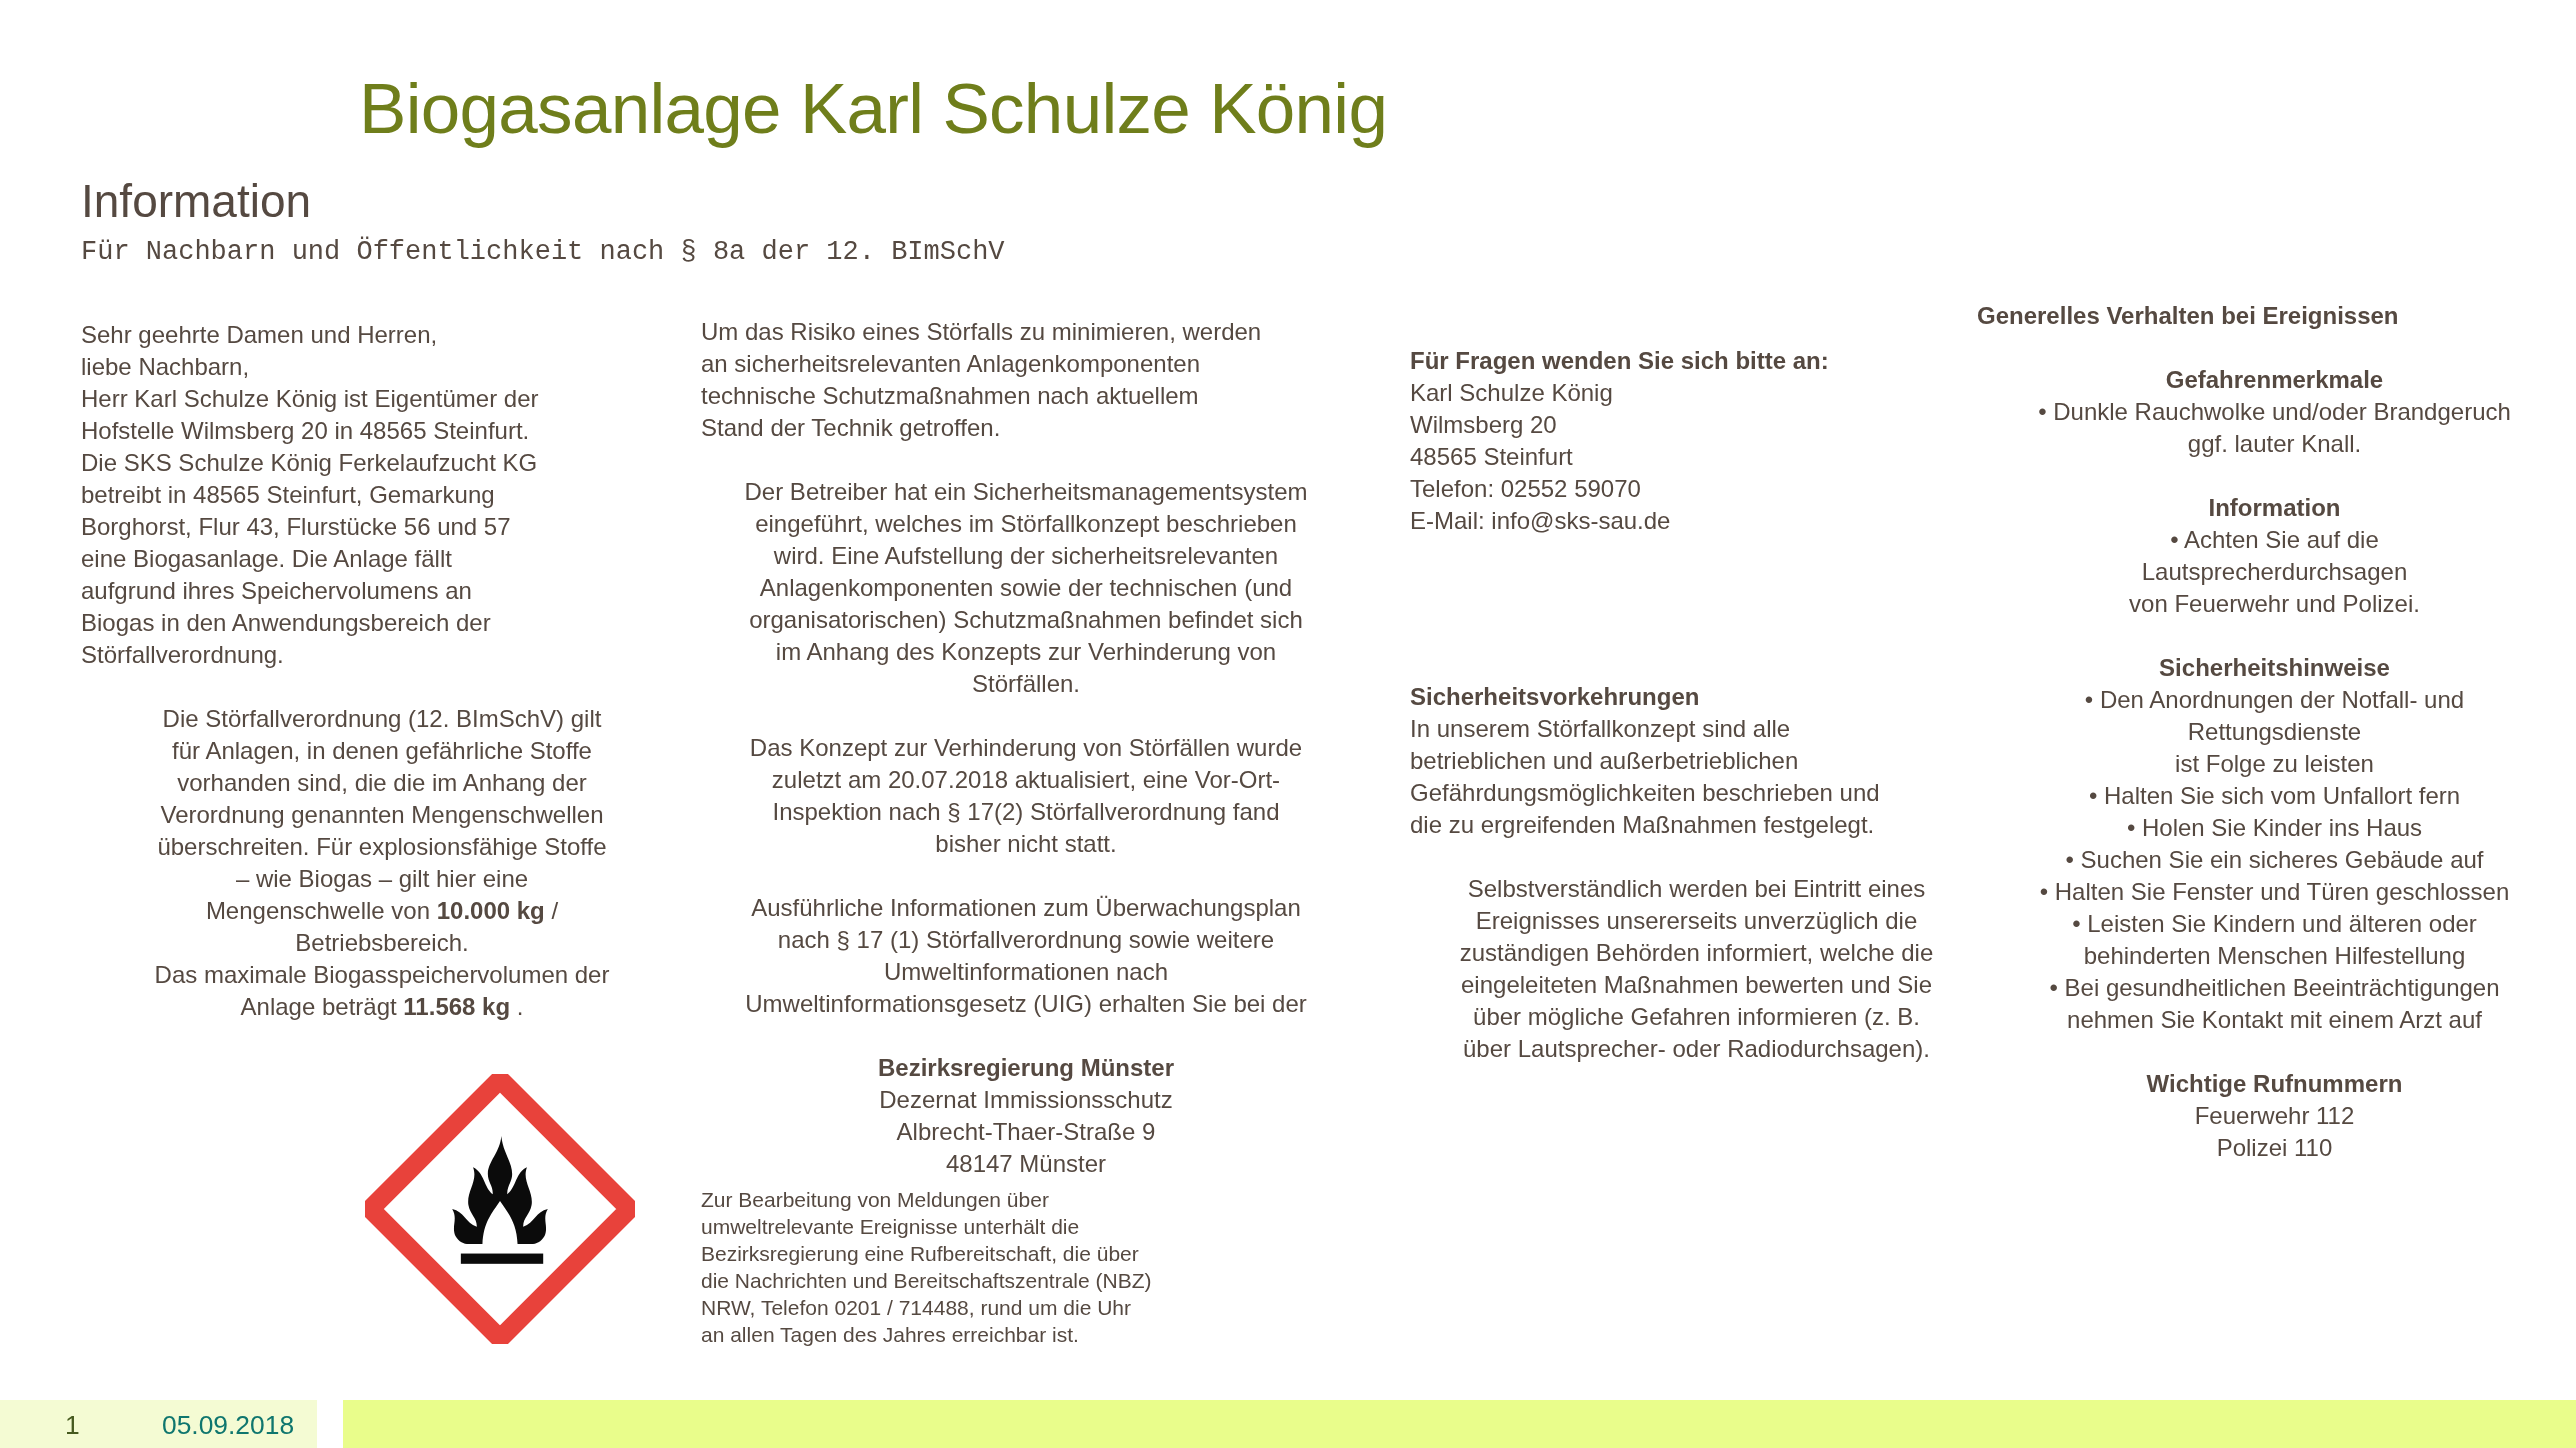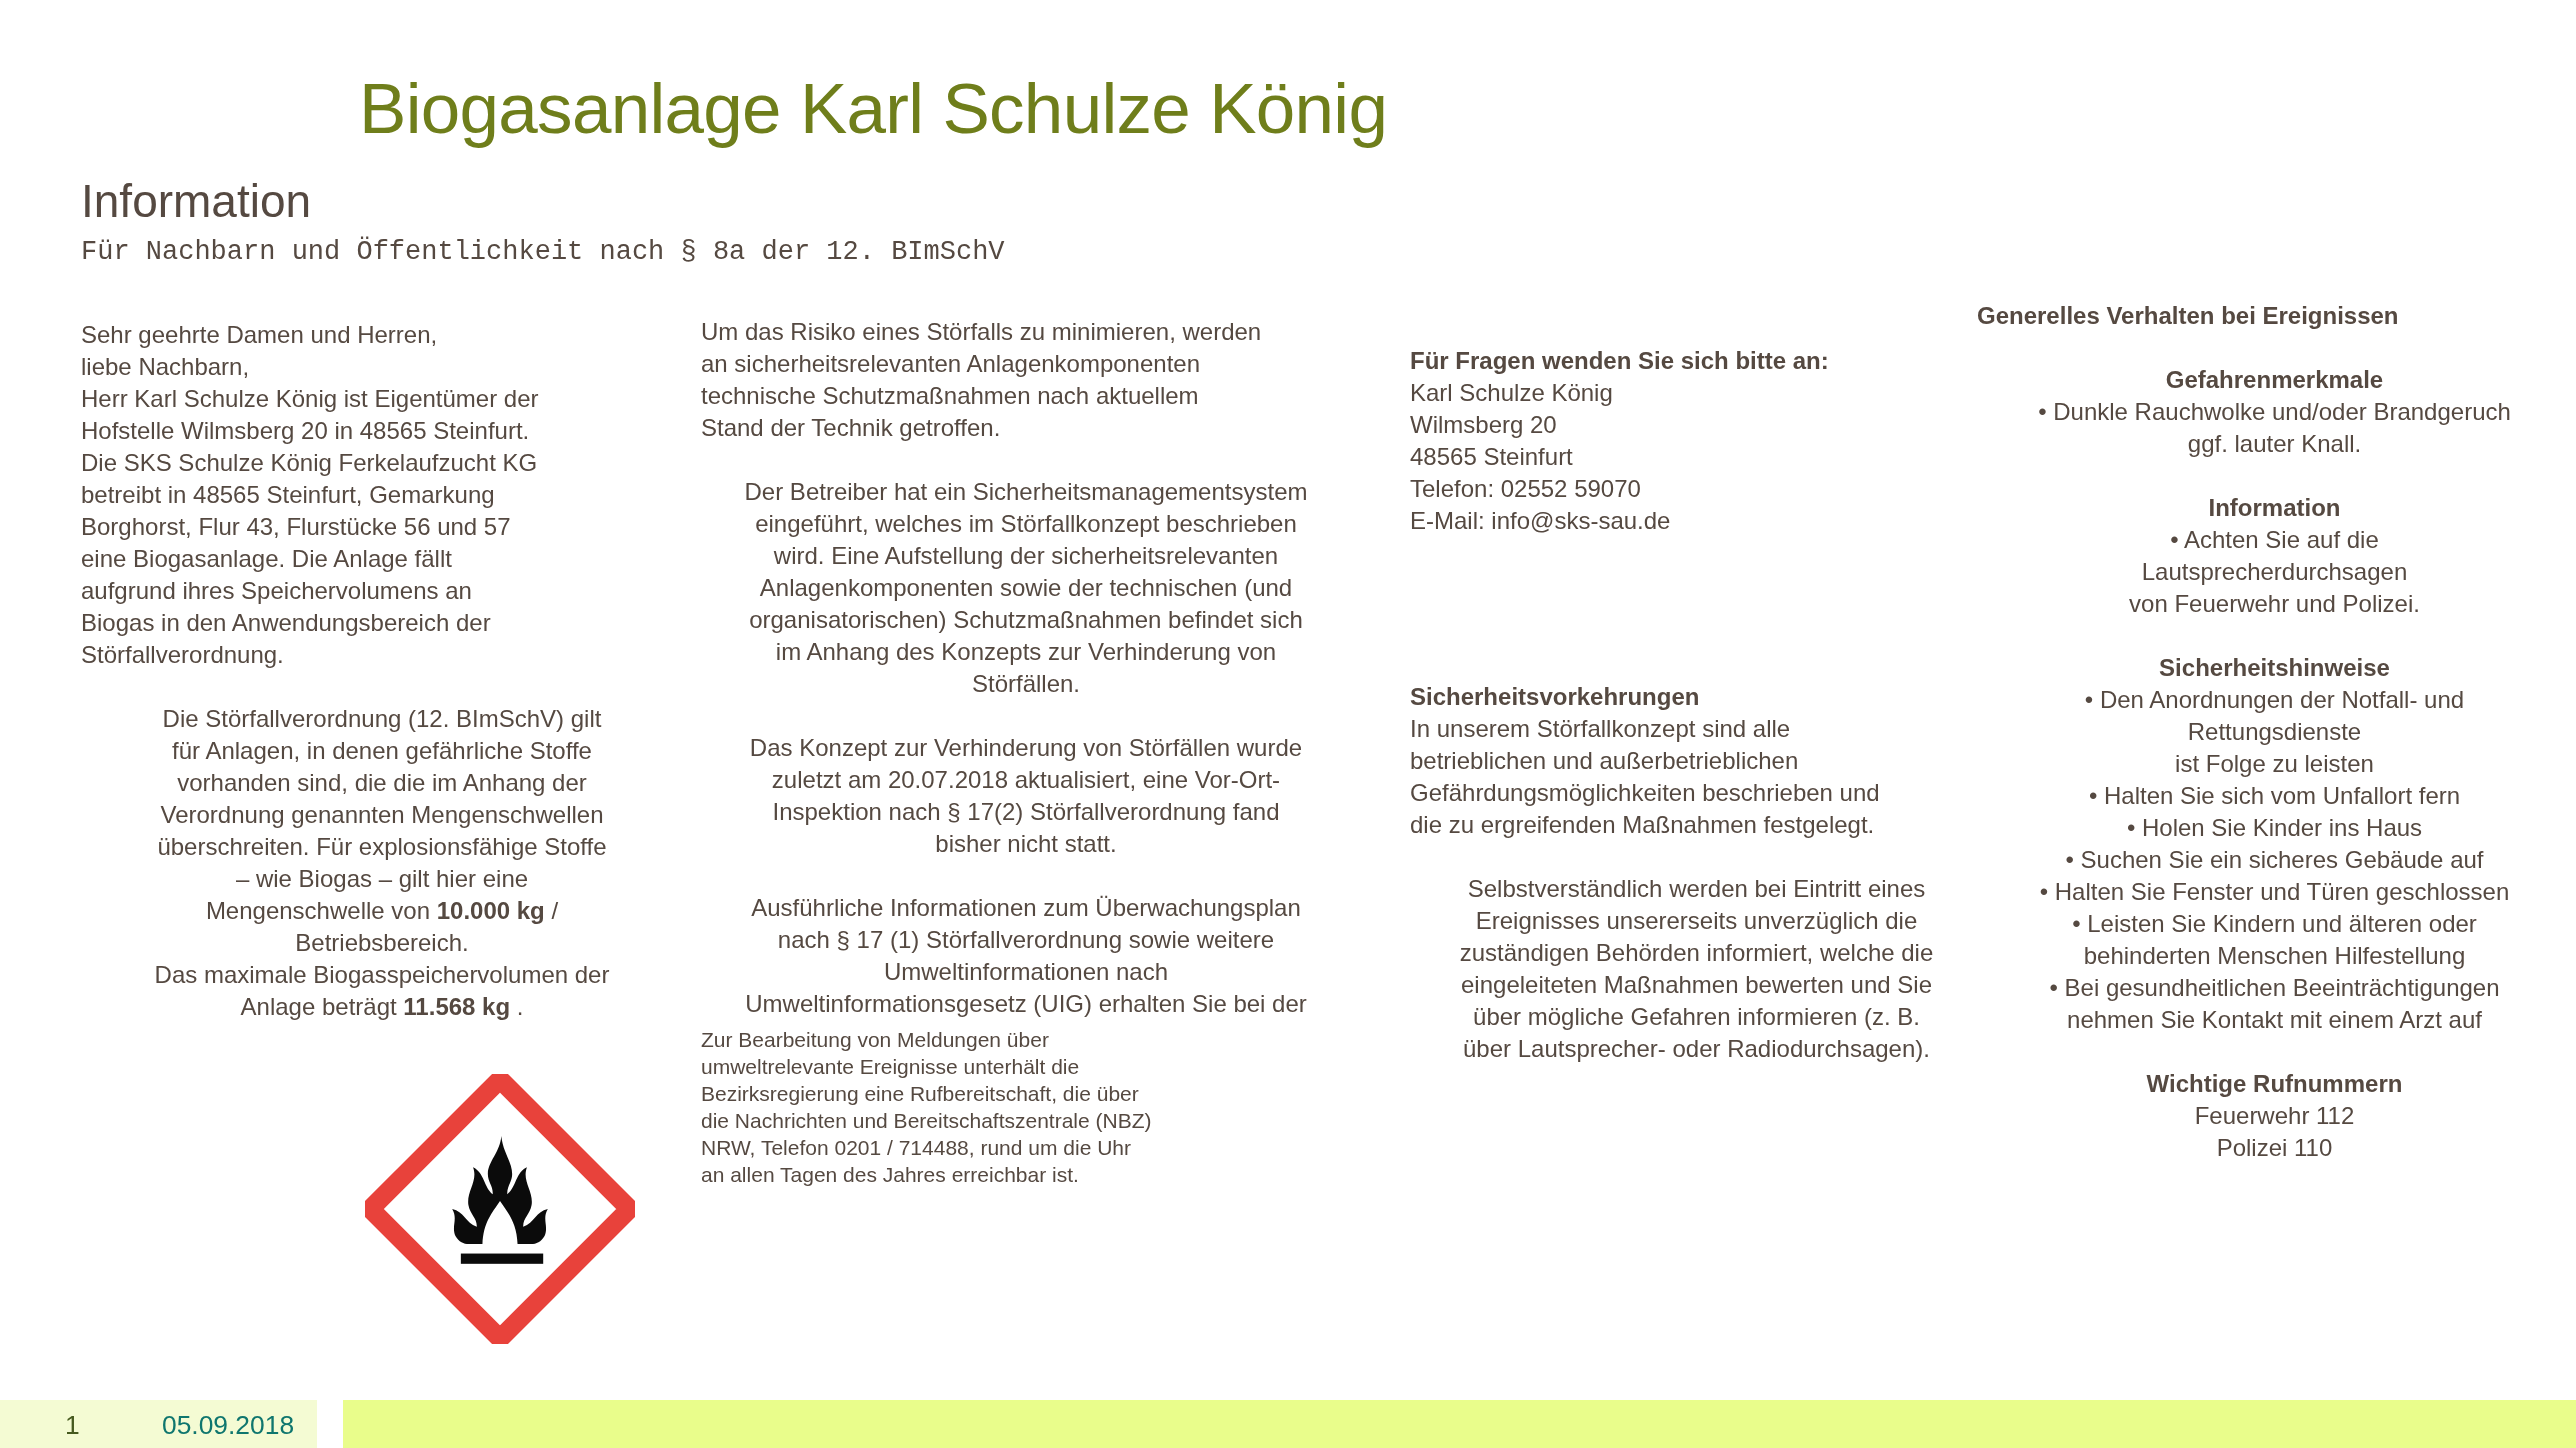--- a/index.html
+++ b/index.html
@@ -136,20 +136,24 @@
 im Anhang des Konzepts zur Verhinderung von
 Störfällen.</p>
     <p class="body">Das Konzept zur Verhinderung von Störfällen wurde
 zuletzt am 20.07.2018 aktualisiert, eine Vor-Ort-
 Inspektion nach § 17(2) Störfallverordnung fand
 bisher nicht statt.</p>
     <p class="body">Ausführliche Informationen zum Überwachungsplan
 nach § 17 (1) Störfallverordnung sowie weitere
 Umweltinformationen nach
 Umweltinformationsgesetz (UIG) erhalten Sie bei der</p>
+    <p class="body"><span class="seg bold">Bezirksregierung Münster</span><span class="seg">
+</span><span class="seg">Dezernat Immissionsschutz
+Albrecht-Thaer-Straße 9
+48147 Münster</span></p>
     <p class="small-note">Zur Bearbeitung von Meldungen über
 umweltrelevante Ereignisse unterhält die
 Bezirksregierung eine Rufbereitschaft, die über
 die Nachrichten und Bereitschaftszentrale (NBZ)
 NRW, Telefon 0201 / 714488, rund um die Uhr
 an allen Tagen des Jahres erreichbar ist.</p>
   </div>
 
   <div class="col col3-contact">
     <p class="body"><span class="seg bold">Für Fragen wenden Sie sich bitte an:</span><span class="seg">

